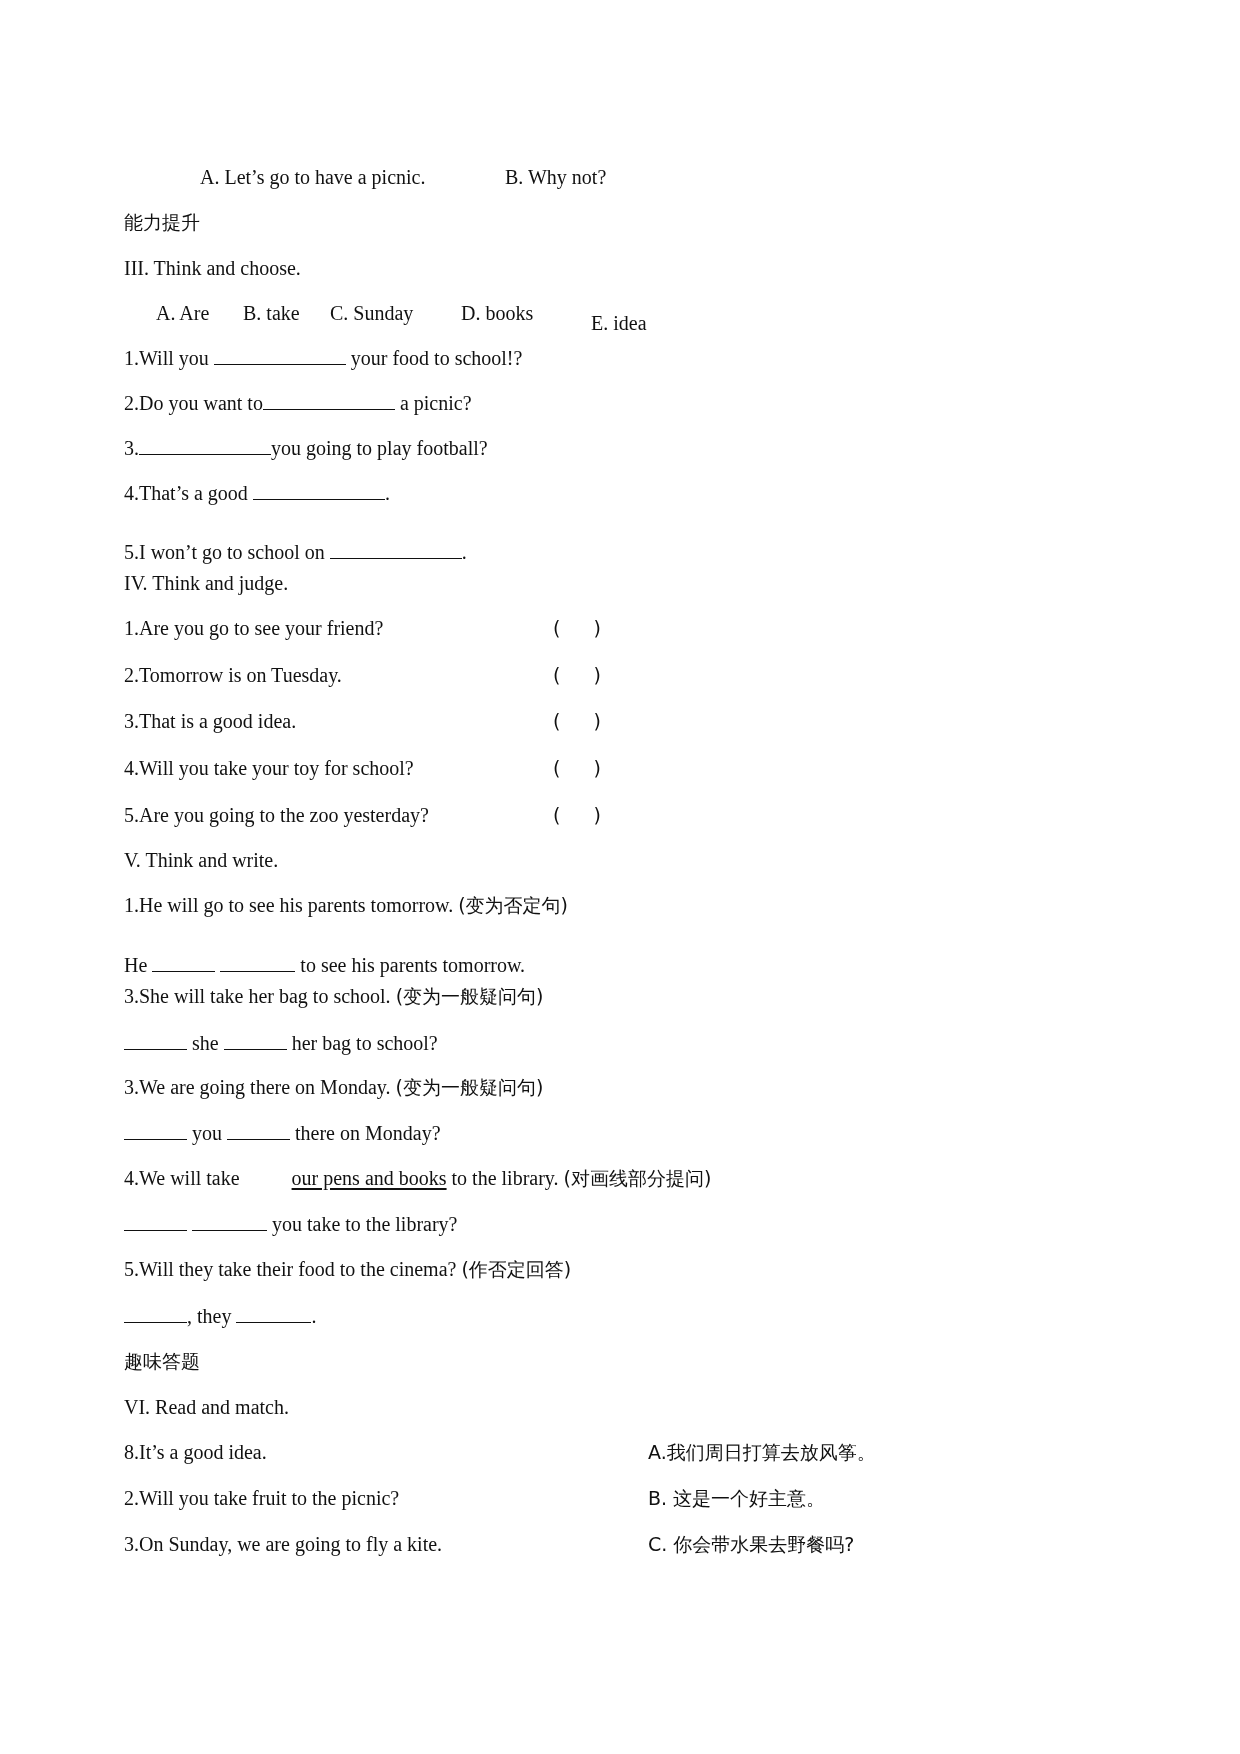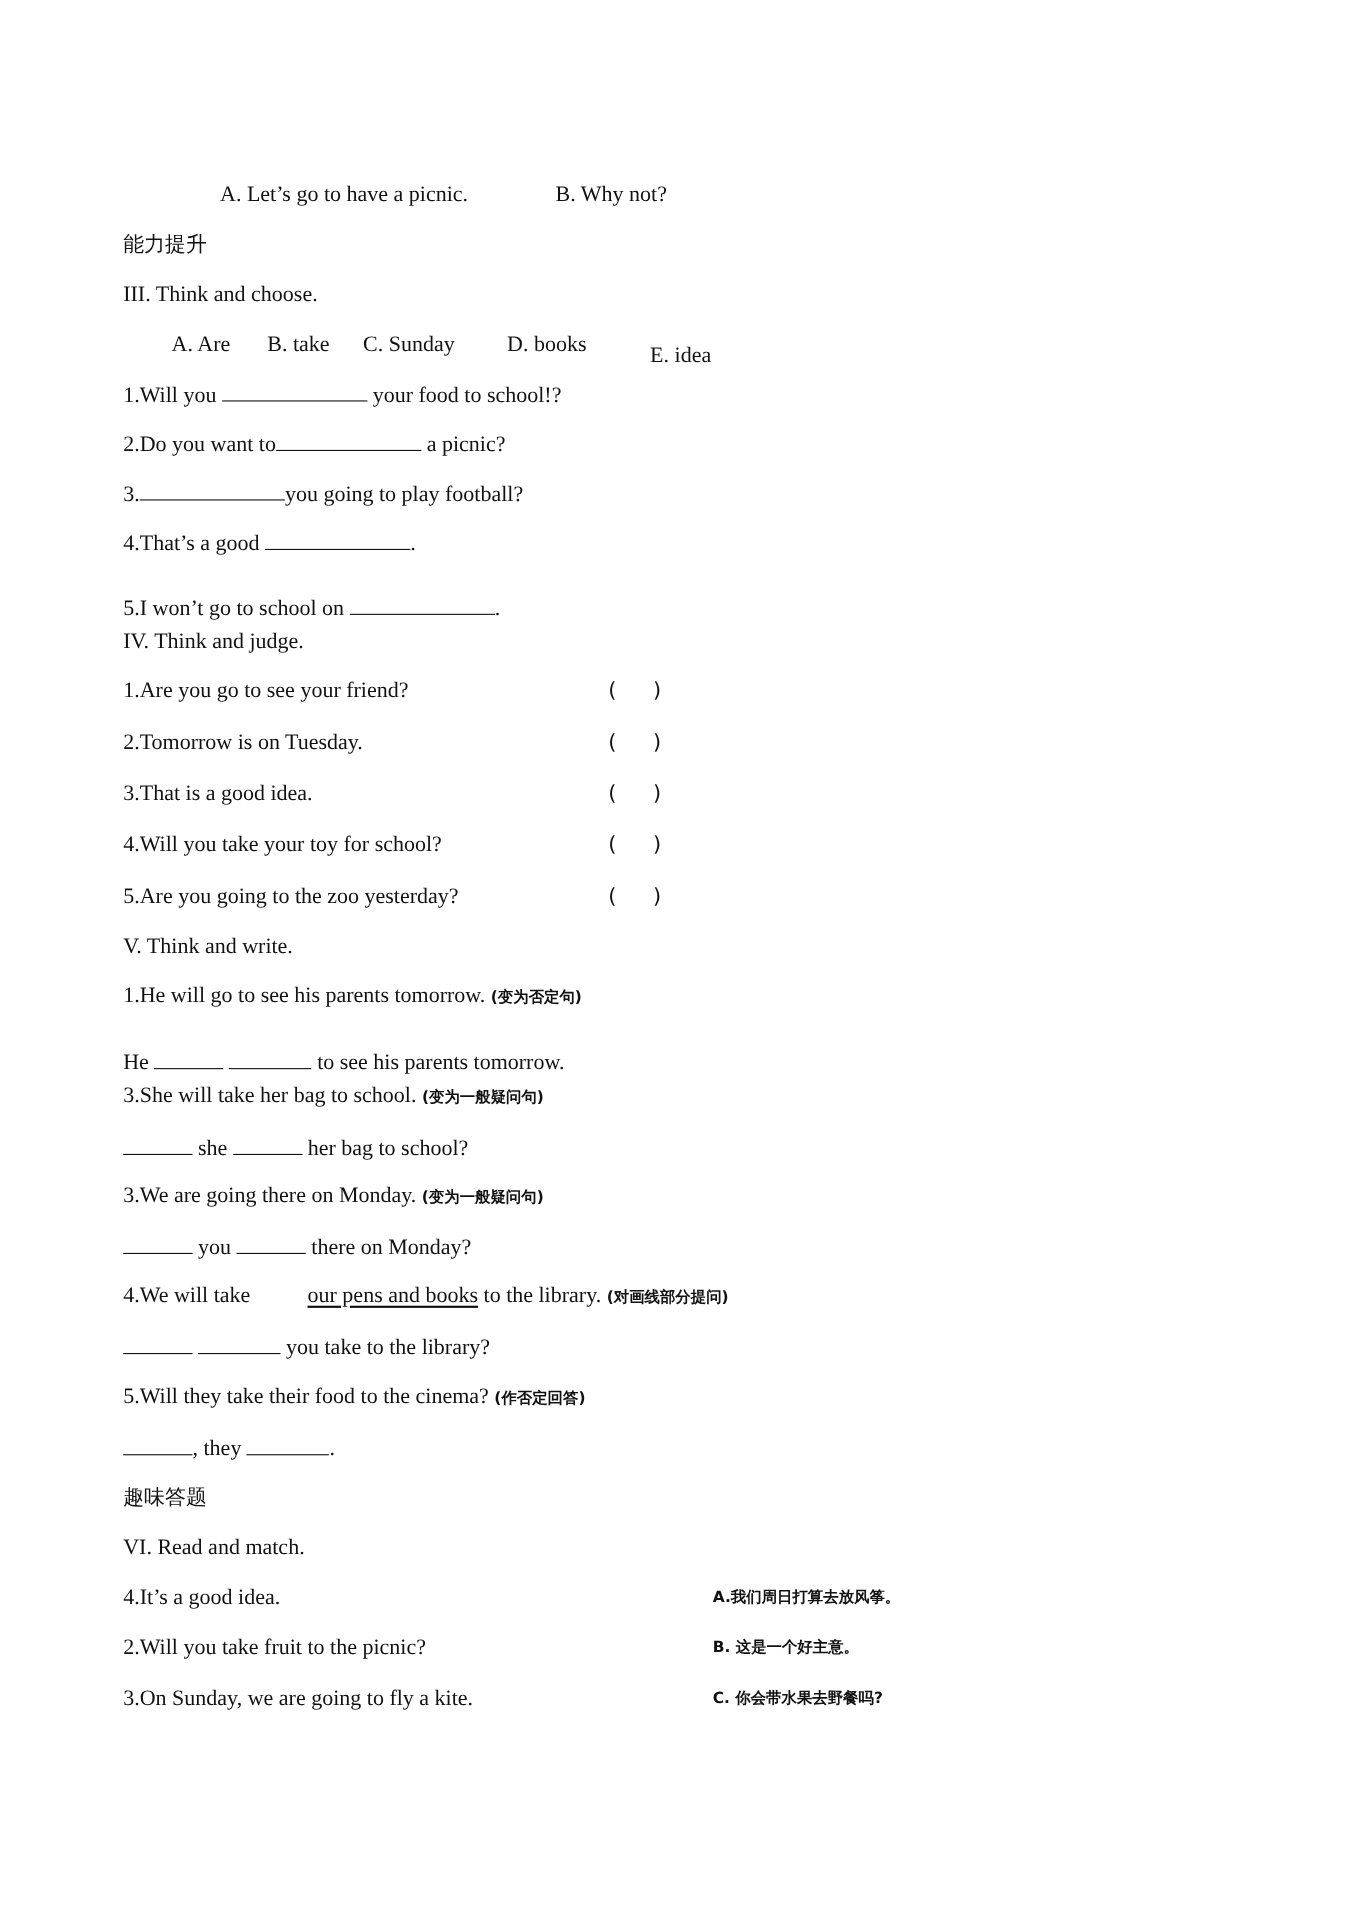--- a/index.html
+++ b/index.html
@@ -11,29 +11,28 @@
       width: 1240px;
       height: 1754px;
       position: relative;
       overflow: hidden;
       font-family: "Liberation Serif", "DejaVu Serif", serif;
       font-size: 20px;
       color: #111111;
     }
     .line {
       position: absolute;
-      left: 112px;
+      left: 124px;
       white-space: pre;
       line-height: 24px;
       text-align: center;
     }
     .cjk {
       font-family: "DejaVu Sans", "Liberation Sans", sans-serif;
-      font-size: 14px;
-      font-weight: bold;
+      font-size: 19px;
     }
     .heading-cjk {
       font-family: "DejaVu Sans", "Liberation Sans", sans-serif;
       font-size: 19px;
     }
     .blank {
       display: inline-block;
       border-bottom: 1.3px solid #111;
       height: 18px;
       vertical-align: baseline;
@@ -126,20 +125,20 @@
 <div class="line" style="top:1166px;"><span>4.We will take </span><span class="u">our pens and books</span><span> to the library. </span><span class="cjk">(对画线部分提问)</span></div>
 <div class="line" style="top:1212px;"><span class="blank" style="width:63px;"></span><span> </span><span class="blank" style="width:75px;"></span><span> you take to the library?</span></div>
 
 <div class="line" style="top:1257px;"><span>5.Will they take their food to the cinema? </span><span class="cjk">(作否定回答)</span></div>
 <div class="line" style="top:1304px;"><span class="blank" style="width:63px;"></span><span>, they </span><span class="blank" style="width:75px;"></span><span>.</span></div>
 
 <div class="line heading-cjk" style="top:1349px;">趣味答题</div>
 
 <div class="line" style="top:1395px;">VI. Read and match.</div>
 
-<div class="line" style="top:1440px;">4.It’s a good idea.</div>
+<div class="line" style="top:1440px;">8.It’s a good idea.</div>
 <div class="match-right cjk" style="top:1440px;">A.我们周日打算去放风筝。</div>
 
 <div class="line" style="top:1486px;">2.Will you take fruit to the picnic?</div>
 <div class="match-right cjk" style="top:1486px;">B. 这是一个好主意。</div>
 
 <div class="line" style="top:1532px;">3.On Sunday, we are going to fly a kite.</div>
 <div class="match-right cjk" style="top:1532px;">C. 你会带水果去野餐吗?</div>
 
 </body></html>

